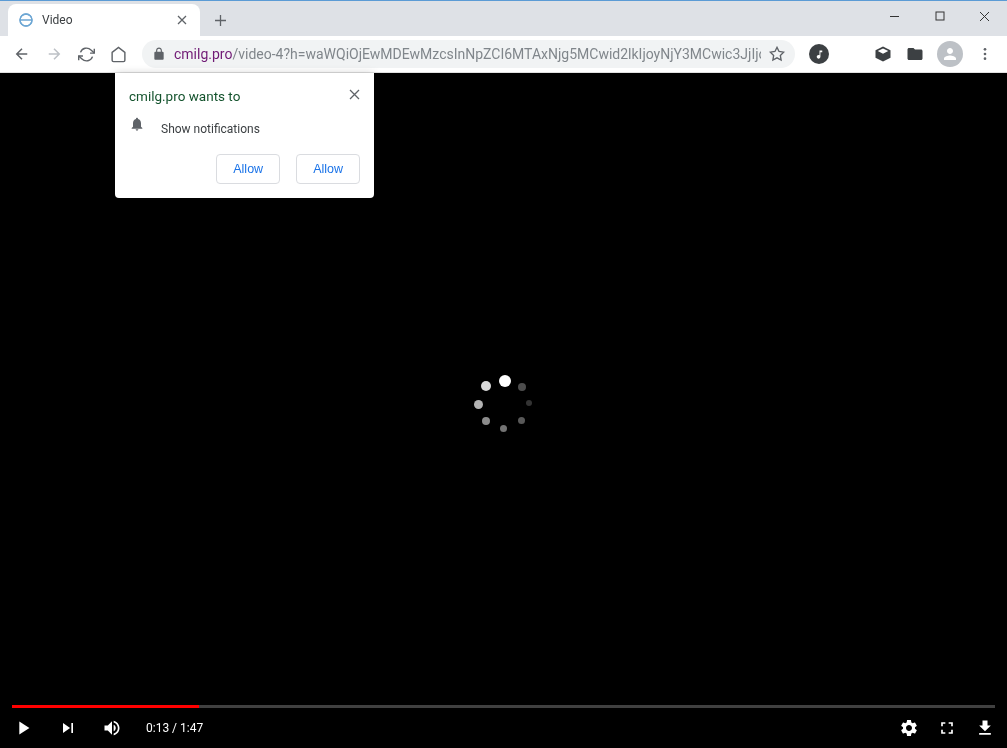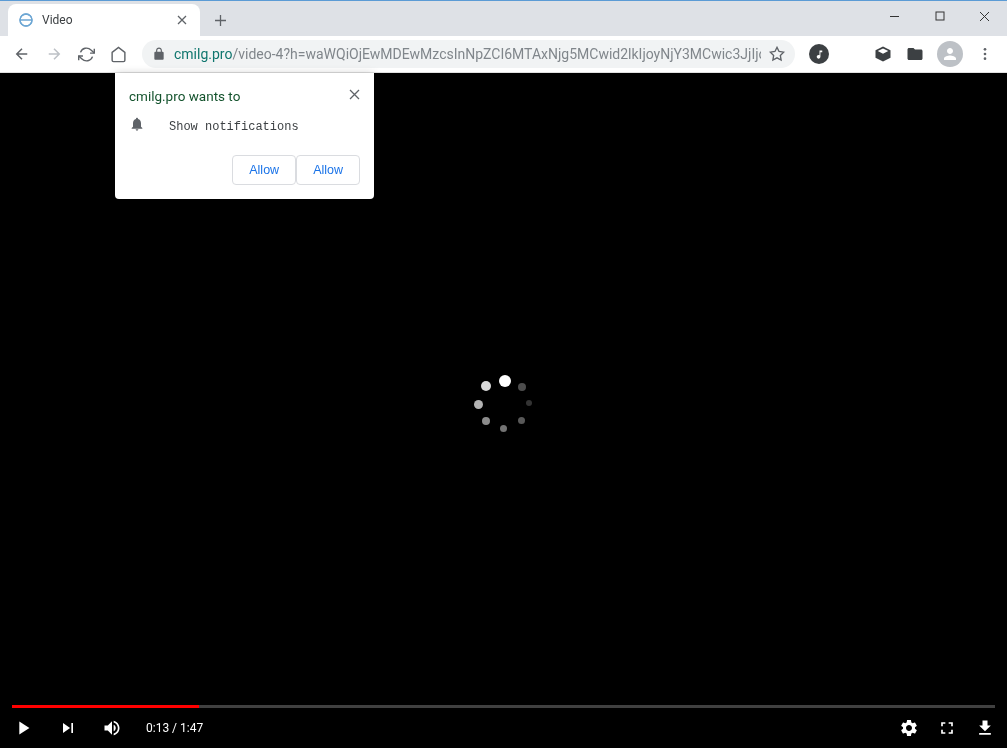--- a/index.html
+++ b/index.html
@@ -148,21 +148,21 @@
     }
     
     .url-text {
       flex: 1;
       white-space: nowrap;
       overflow: hidden;
       color: #80868b;
     }
     
     .url-domain {
-      color: #0f766e;
+      color: #701a75;
     }
     
     .star-icon {
       color: #5f6368;
       display: flex;
       align-items: center;
       cursor: pointer;
     }
     
     .ext-icon {
@@ -239,40 +239,39 @@
     
     .popup-close {
       color: #5f6368;
       cursor: pointer;
       font-size: 14px;
       line-height: 1;
     }
     
     .popup-body {
       display: flex;
-      align-items: center;
-      gap: 24px;
+      align-items: flex-end;
+      gap: 16px;
       margin-top: 12px;
       margin-bottom: 18px;
-      font-family: Liberation Mono, monospace;
     }
     
     .bell-icon {
       color: #5f6368;
     }
     
     .popup-text {
       font-size: 12px;
       color: #3c4043;
     }
     
     .popup-buttons {
       display: flex;
       justify-content: flex-end;
-      gap: 0;
+      gap: 16px;
     }
     
     .popup-btn {
       padding: 7px 16px;
       font-size: 12.5px;
       color: #1a73e8;
       background: #ffffff;
       border: 1px solid #dadce0;
       border-radius: 4px;
       cursor: pointer;

